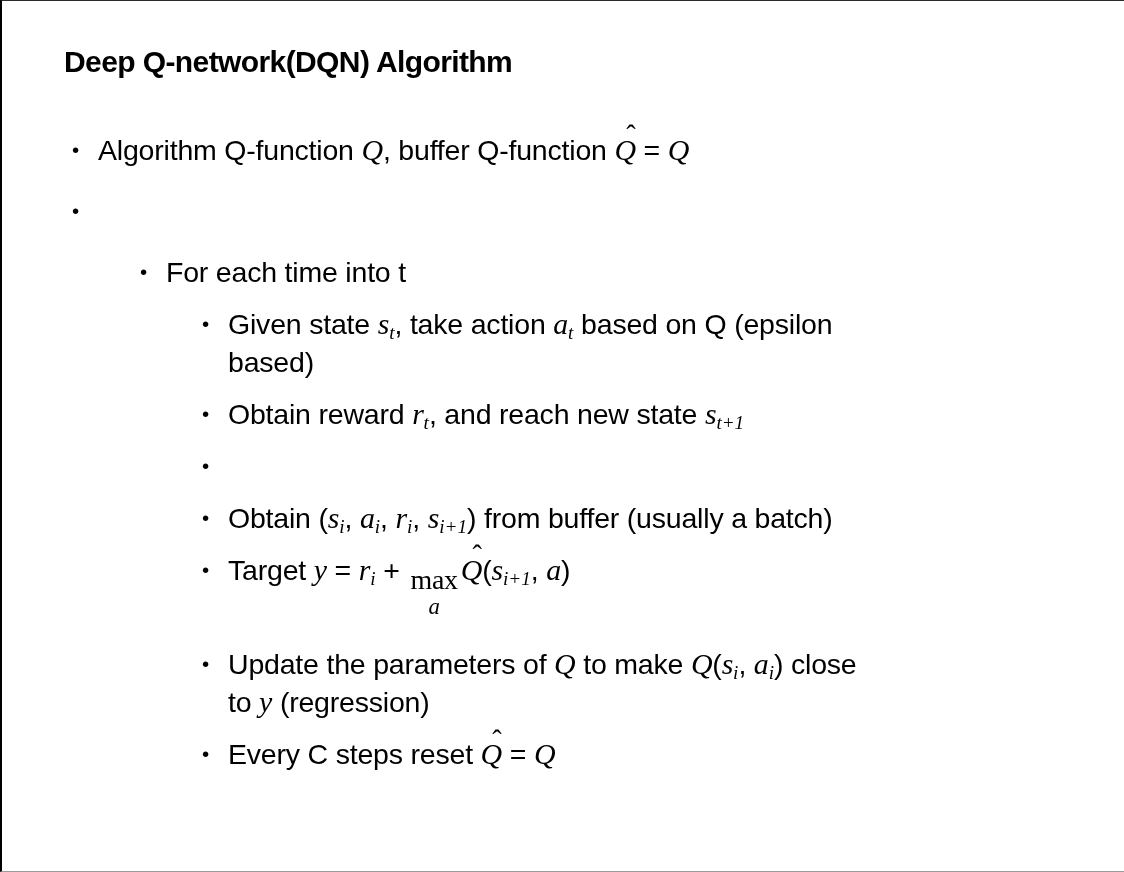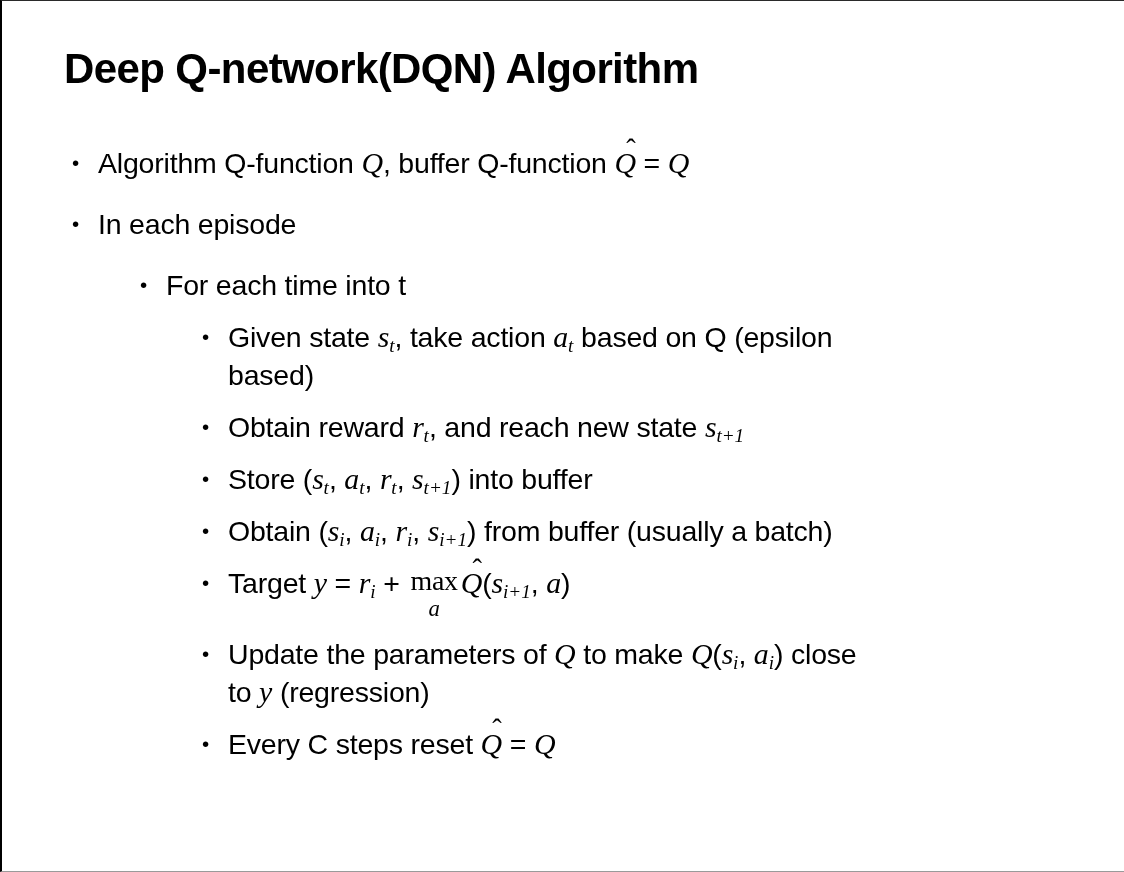--- a/index.html
+++ b/index.html
@@ -6,21 +6,21 @@
   .slide{
     width:1124px;height:872px;box-sizing:border-box;position:relative;
     background:#ffffff;color:#000;
     border-left:2px solid #000;
     border-top:1px solid #2a2a2a;
     border-bottom:1px solid #9a9a9a;
     font-family:"Liberation Sans", sans-serif;
     overflow:hidden;
   }
   h1.title{
-    font-size:42px;font-weight:700;line-height:1.12;
+    font-size:30px;font-weight:700;line-height:1.12;
     margin:44px 20px 52px 62px;letter-spacing:-0.6px;color:#000;
   }
   .bullet-list{width:100%;}
   .b{
     display:flex;align-items:flex-start;
     font-size:28.5px;line-height:38px;
     margin-bottom:14px;padding-right:28px;letter-spacing:-0.2px;
   }
   .lvl1{padding-left:70px;margin-bottom:23px;}
   .lvl2{padding-left:138px;}
@@ -34,56 +34,54 @@
   }
   .seg-v sub{font-size:0.64em;line-height:0;vertical-align:-0.24em;font-style:italic;letter-spacing:0;}
   .seg-vh{position:relative;display:inline-block;}
   .seg-vh .hat{
     position:absolute;left:0.2em;top:-0.44em;width:100%;text-align:center;
     font-style:normal;font-size:0.95em;line-height:1;
   }
   .seg-t{white-space:pre-wrap;}
   .seg-under{
     display:inline-flex;flex-direction:column;align-items:center;
-    vertical-align:text-top;line-height:1;margin:0 3px;
+    vertical-align:text-top;line-height:1;margin:12px 3px;
     font-family:"Liberation Serif", serif;
     justify-content:center;
   }
   .under-top{font-style:normal;font-size:0.98em;line-height:1.02;}
   .under-bottom{font-style:italic;font-size:0.8em;line-height:1.1;}
 </style>
 </head>
 <body>
 
 <div class="slide">
   <h1 class="title">Deep Q-network(DQN) Algorithm</h1>
   <div class="bullet-list">
       <div class="b lvl1">
         <span class="marker">•</span>
         <span class="btxt"><span class="seg-t">Algorithm Q-function </span><span class="seg-v">Q</span><span class="seg-t">, buffer Q-function </span><span class="seg-v seg-vh"><span class="hat">ˆ</span><span>Q</span></span><span class="seg-t"> = </span><span class="seg-v">Q</span></span>
       </div>
       <div class="b lvl1">
         <span class="marker">•</span>
-        <span class="btxt"><span class="seg-t">In each episode</span></span>
       </div>
       <div class="b lvl2">
         <span class="marker">•</span>
         <span class="btxt"><span class="seg-t">For each time into t</span></span>
       </div>
       <div class="b lvl3">
         <span class="marker">•</span>
         <span class="btxt"><span class="seg-t">Given state </span><span class="seg-v">s<sub>t</sub></span><span class="seg-t">, take action </span><span class="seg-v">a<sub>t</sub></span><span class="seg-t"> based on Q (epsilon</span><br><span class="seg-t">based)</span></span>
       </div>
       <div class="b lvl3">
         <span class="marker">•</span>
         <span class="btxt"><span class="seg-t">Obtain reward </span><span class="seg-v">r<sub>t</sub></span><span class="seg-t">, and reach new state </span><span class="seg-v">s<sub>t+1</sub></span></span>
       </div>
       <div class="b lvl3">
         <span class="marker">•</span>
-        <span class="btxt"><span class="seg-t">Store (</span><span class="seg-v">s<sub>t</sub></span><span class="seg-t">, </span><span class="seg-v">a<sub>t</sub></span><span class="seg-t">, </span><span class="seg-v">r<sub>t</sub></span><span class="seg-t">, </span><span class="seg-v">s<sub>t+1</sub></span><span class="seg-t">) into buffer</span></span>
       </div>
       <div class="b lvl3">
         <span class="marker">•</span>
         <span class="btxt"><span class="seg-t">Obtain (</span><span class="seg-v">s<sub>i</sub></span><span class="seg-t">, </span><span class="seg-v">a<sub>i</sub></span><span class="seg-t">, </span><span class="seg-v">r<sub>i</sub></span><span class="seg-t">, </span><span class="seg-v">s<sub>i+1</sub></span><span class="seg-t">) from buffer (usually a batch)</span></span>
       </div>
       <div class="b lvl3">
         <span class="marker">•</span>
         <span class="btxt"><span class="seg-t">Target </span><span class="seg-v">y</span><span class="seg-t"> = </span><span class="seg-v">r<sub>i</sub></span><span class="seg-t"> + </span><span class="seg-under">
             <span class="under-top">max</span>
             <span class="under-bottom">a</span>

